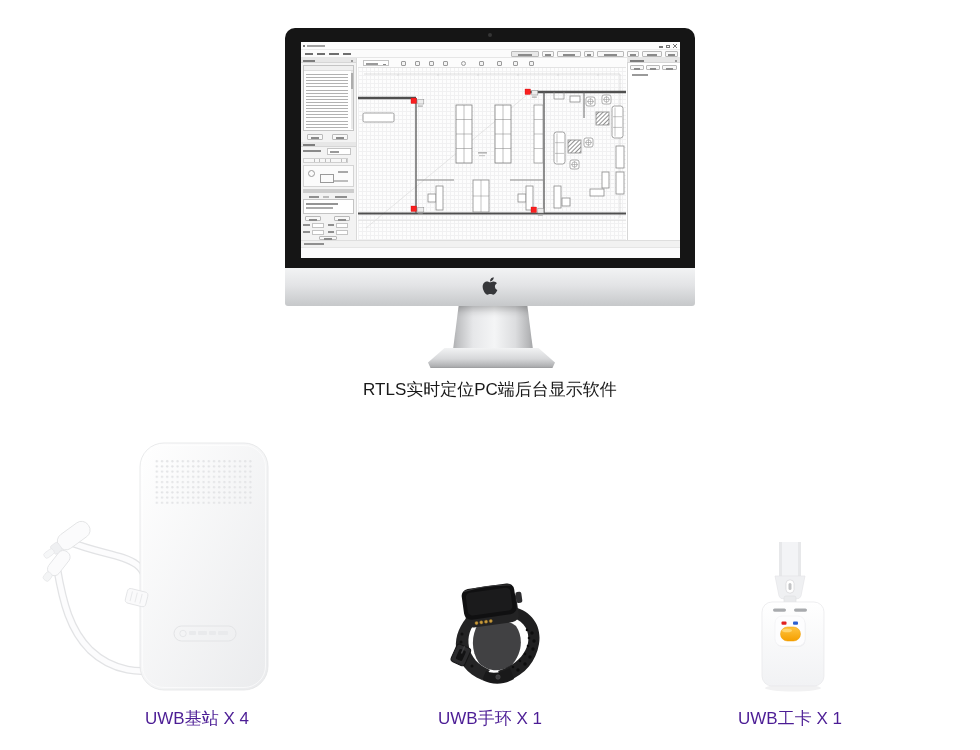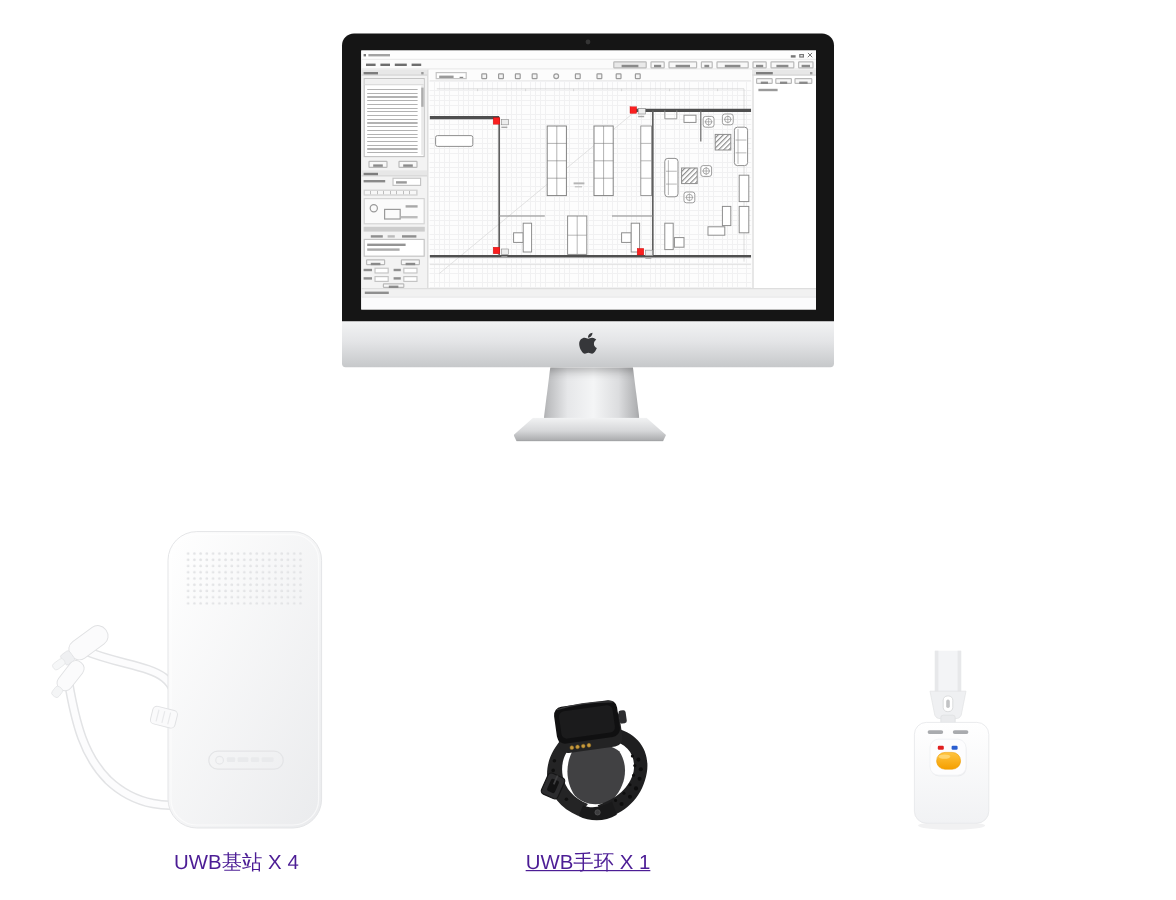--- a/index.html
+++ b/index.html
@@ -304,20 +304,21 @@
 
     <div class="chin">
       <svg class="apple" viewBox="0 0 384 512">
         <path fill="#36373a" d="M318.7 268.7c-.2-36.7 16.4-64.4 50-84.8-18.8-26.9-47.2-41.7-84.7-44.6-35.5-2.8-74.3 20.7-88.5 20.7-15 0-49.4-19.7-76.4-19.7C63.3 141.2 4 184.8 4 273.5q0 39.3 14.4 81.2c12.8 36.7 59 126.7 107.2 125.2 25.2-.6 43-17.9 75.8-17.9 31.8 0 48.3 17.9 76.4 17.9 48.6-.7 90.4-82.5 102.6-119.3-65.2-30.7-61.7-90-61.7-91.9zm-56.6-164.2c27.3-32.4 24.8-61.9 24-72.5-24.1 1.4-52 16.4-67.9 34.9-17.5 19.8-27.8 44.3-25.6 71.9 26.1 2 49.9-11.4 69.5-34.3z"></path>
       </svg>
     </div>
     <div class="neck"></div>
     <div class="stand-base"></div>
   </div>
 
+  <div class="caption">RTLS实时定位PC端后台显示软件</div>
 
   <svg class="a" style="left:30px;top:428px;" width="250" height="272" viewBox="0 0 250 272">
     <defs>
       <linearGradient id="gb" x1="0" y1="0" x2="1" y2="1">
         <stop offset="0" stop-color="#ffffff"></stop>
           <stop offset="1" stop-color="#eaebed"></stop>
       </linearGradient>
       <pattern id="dots" width="5.2" height="5.2" patternUnits="userSpaceOnUse">
         <circle cx="2" cy="2" r="1.15" fill="#e3e4e6"></circle>
       </pattern>
@@ -428,15 +429,16 @@
     <rect x="54" y="66.5" width="13" height="3.2" rx="1.6" fill="#a9abae"></rect>
     <rect x="35.5" y="75" width="30" height="30" rx="7" fill="#ecedef"></rect>
     <rect x="35" y="74" width="30" height="30" rx="7" fill="#fdfdfe" stroke="#f0f1f3" stroke-width="0.7"></rect>
     <rect x="41.5" y="79.5" width="5" height="3.2" rx="1" fill="#e02020"></rect>
     <rect x="53" y="79.5" width="5" height="3.2" rx="1" fill="#2b5fd0"></rect>
     <rect x="40.5" y="85" width="20" height="14" rx="7" fill="url(#gbtn)" stroke="#ef9d00" stroke-width="0.5"></rect>
     <ellipse cx="47" cy="88.5" rx="5" ry="1.8" fill="#ffd876" opacity="0.9"></ellipse>
   </svg>
 
   <div class="plabel" style="left:37px;">UWB基站 X 4</div>
-  <div class="plabel" style="left:330px;text-decoration:underline;">UWB手环 X 1</div>
+  <div class="plabel" style="left:330px;">UWB手环 X 1</div>
+  <div class="plabel" style="left:630px;">UWB工卡 X 1</div>
 
 </div>
 
 </body></html>

